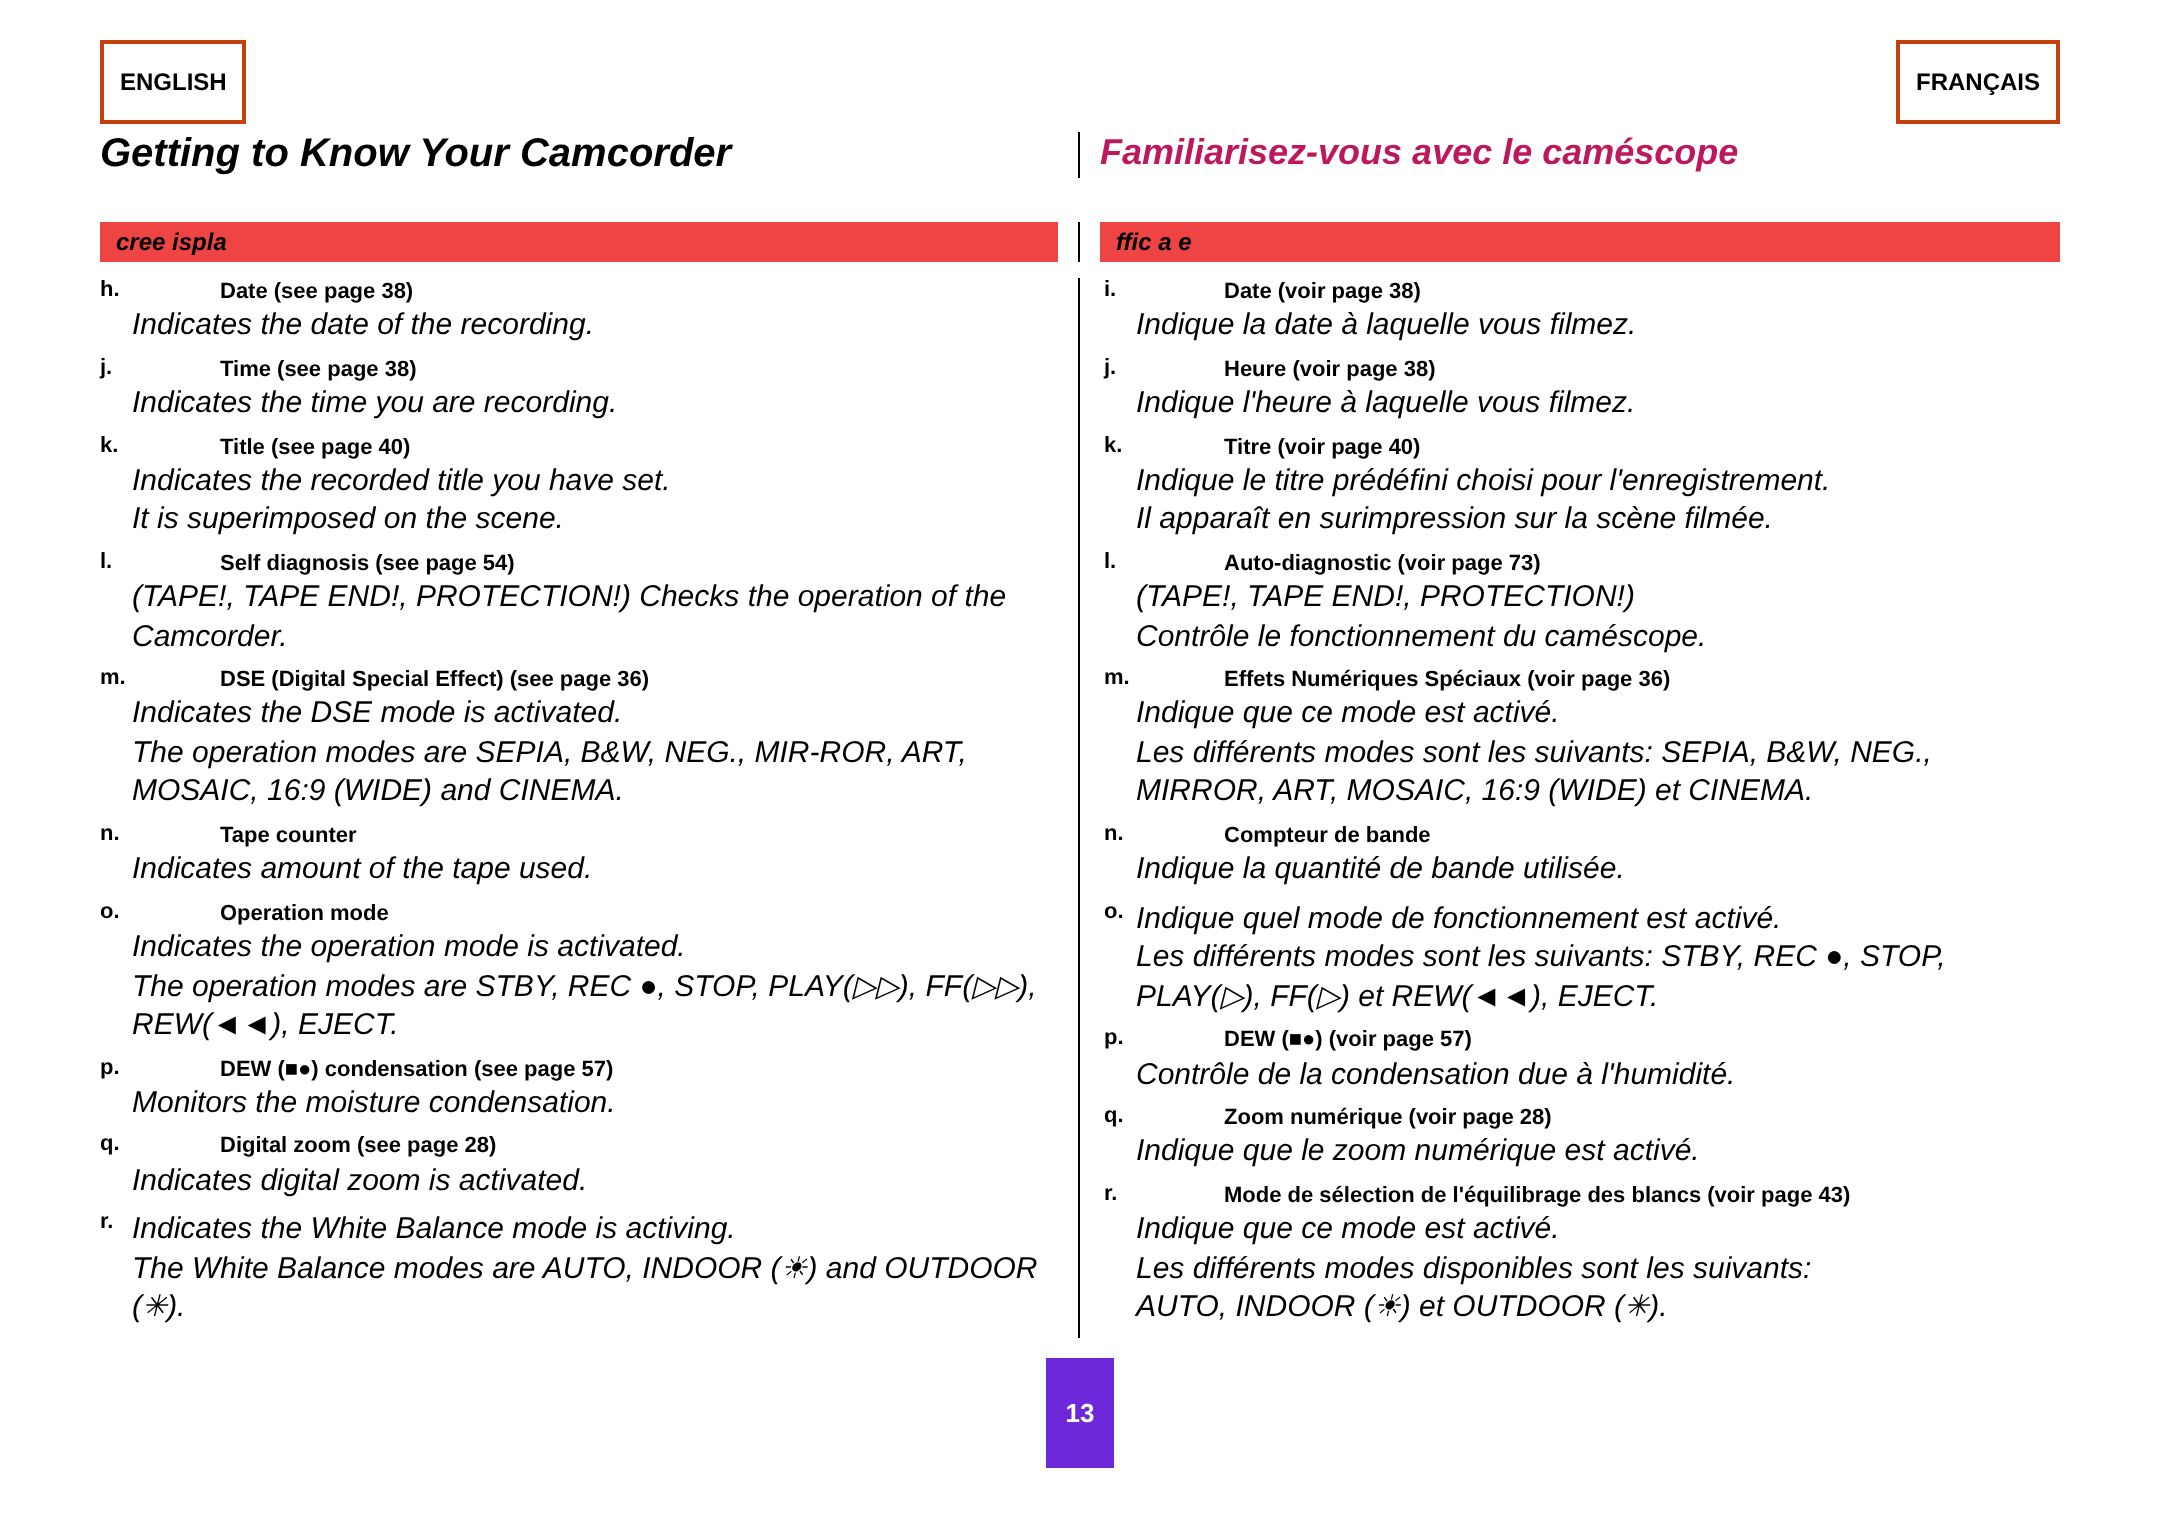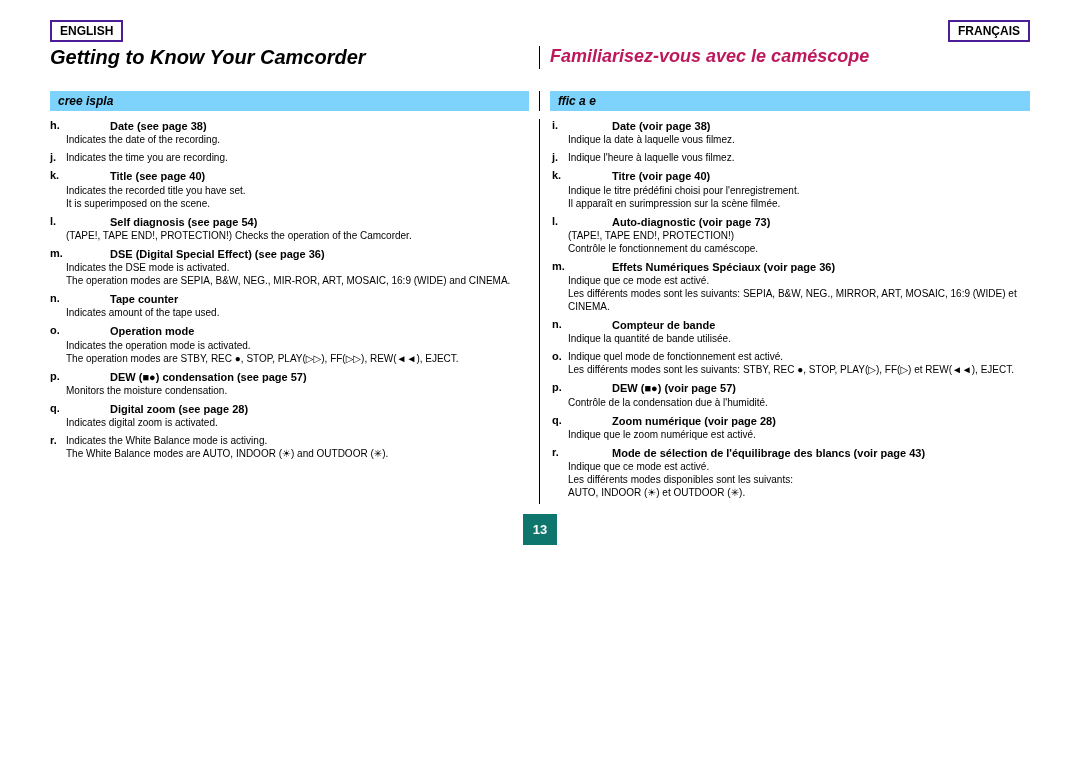--- a/index.html
+++ b/index.html
@@ -37,22 +37,22 @@
       padding-right: 10px;
     }
 
     .lang-right {
       width: 50%;
       padding-left: 10px;
     }
 
     .lang-badge {
       display: inline-block;
-      border: 2px solid #4c1d95;
-      padding: 2px 8px;
+      border: 2px solid #c2410c;
+      padding: 12px 8px;
       font-weight: bold;
       font-size: 12px;
     }
 
     .lang-badge-right {
       float: right;
     }
 
     
     .main-heading {
@@ -100,21 +100,21 @@
       padding-right: 10px;
       border-right: 1px solid #000;
     }
 
     .col-header-right {
       width: 50%;
       padding-left: 10px;
     }
 
     .col-title {
-      background: #7dd3fc;
+      background: #ef4444;
       padding: 3px 8px;
       font-weight: bold;
       font-style: italic;
       font-size: 12px;
       display: block;
     }
 
     
     .content-row {
       display: flex;
@@ -150,36 +150,37 @@
     }
 
     .dl-title {
       font-weight: bold;
       font-size: 11px;
       line-height: 1.3;
       margin-left: 44px;
     }
 
     .dl-desc {
-      font-size: 10px;
+      font-size: 15px;
       line-height: 1.3;
       color: #000;
+      font-style: italic;
     }
 
     
     .page-number-container {
       display: flex;
       justify-content: center;
       margin-top: 10px;
     }
 
     .page-number-box {
-      background: #0f766e;
+      background: #6d28d9;
       color: #fff;
-      padding: 8px 10px;
+      padding: 20px 10px;
       font-weight: bold;
       font-size: 13px;
       text-align: center;
     }
   </style>
 </head>
 <body>
 
 <div class="page-container">
 
@@ -216,20 +217,21 @@
       <div class="dl-item">
         <span class="dl-letter">h.</span>
         <div class="dl-content">
           <div class="dl-title"><strong>Date (see page 38)</strong></div>
           <div class="dl-desc">Indicates the date of the recording.</div>
         </div>
       </div>
       <div class="dl-item">
         <span class="dl-letter">j.</span>
         <div class="dl-content">
+          <div class="dl-title"><strong>Time (see page 38)</strong></div>
           <div class="dl-desc">Indicates the time you are recording.</div>
         </div>
       </div>
       <div class="dl-item">
         <span class="dl-letter">k.</span>
         <div class="dl-content">
           <div class="dl-title"><strong>Title (see page 40)</strong></div>
           <div class="dl-desc">Indicates the recorded title you have set.<br>It is superimposed on the scene.</div>
         </div>
       </div>
@@ -287,20 +289,21 @@
       <div class="dl-item">
         <span class="dl-letter">i.</span>
         <div class="dl-content">
           <div class="dl-title"><strong>Date (voir page 38)</strong></div>
           <div class="dl-desc">Indique la date à laquelle vous filmez.</div>
         </div>
       </div>
       <div class="dl-item">
         <span class="dl-letter">j.</span>
         <div class="dl-content">
+          <div class="dl-title"><strong>Heure (voir page 38)</strong></div>
           <div class="dl-desc">Indique l'heure à laquelle vous filmez.</div>
         </div>
       </div>
       <div class="dl-item">
         <span class="dl-letter">k.</span>
         <div class="dl-content">
           <div class="dl-title"><strong>Titre (voir page 40)</strong></div>
           <div class="dl-desc">Indique le titre prédéfini choisi pour l'enregistrement.<br>Il apparaît en surimpression sur la scène filmée.</div>
         </div>
       </div>

